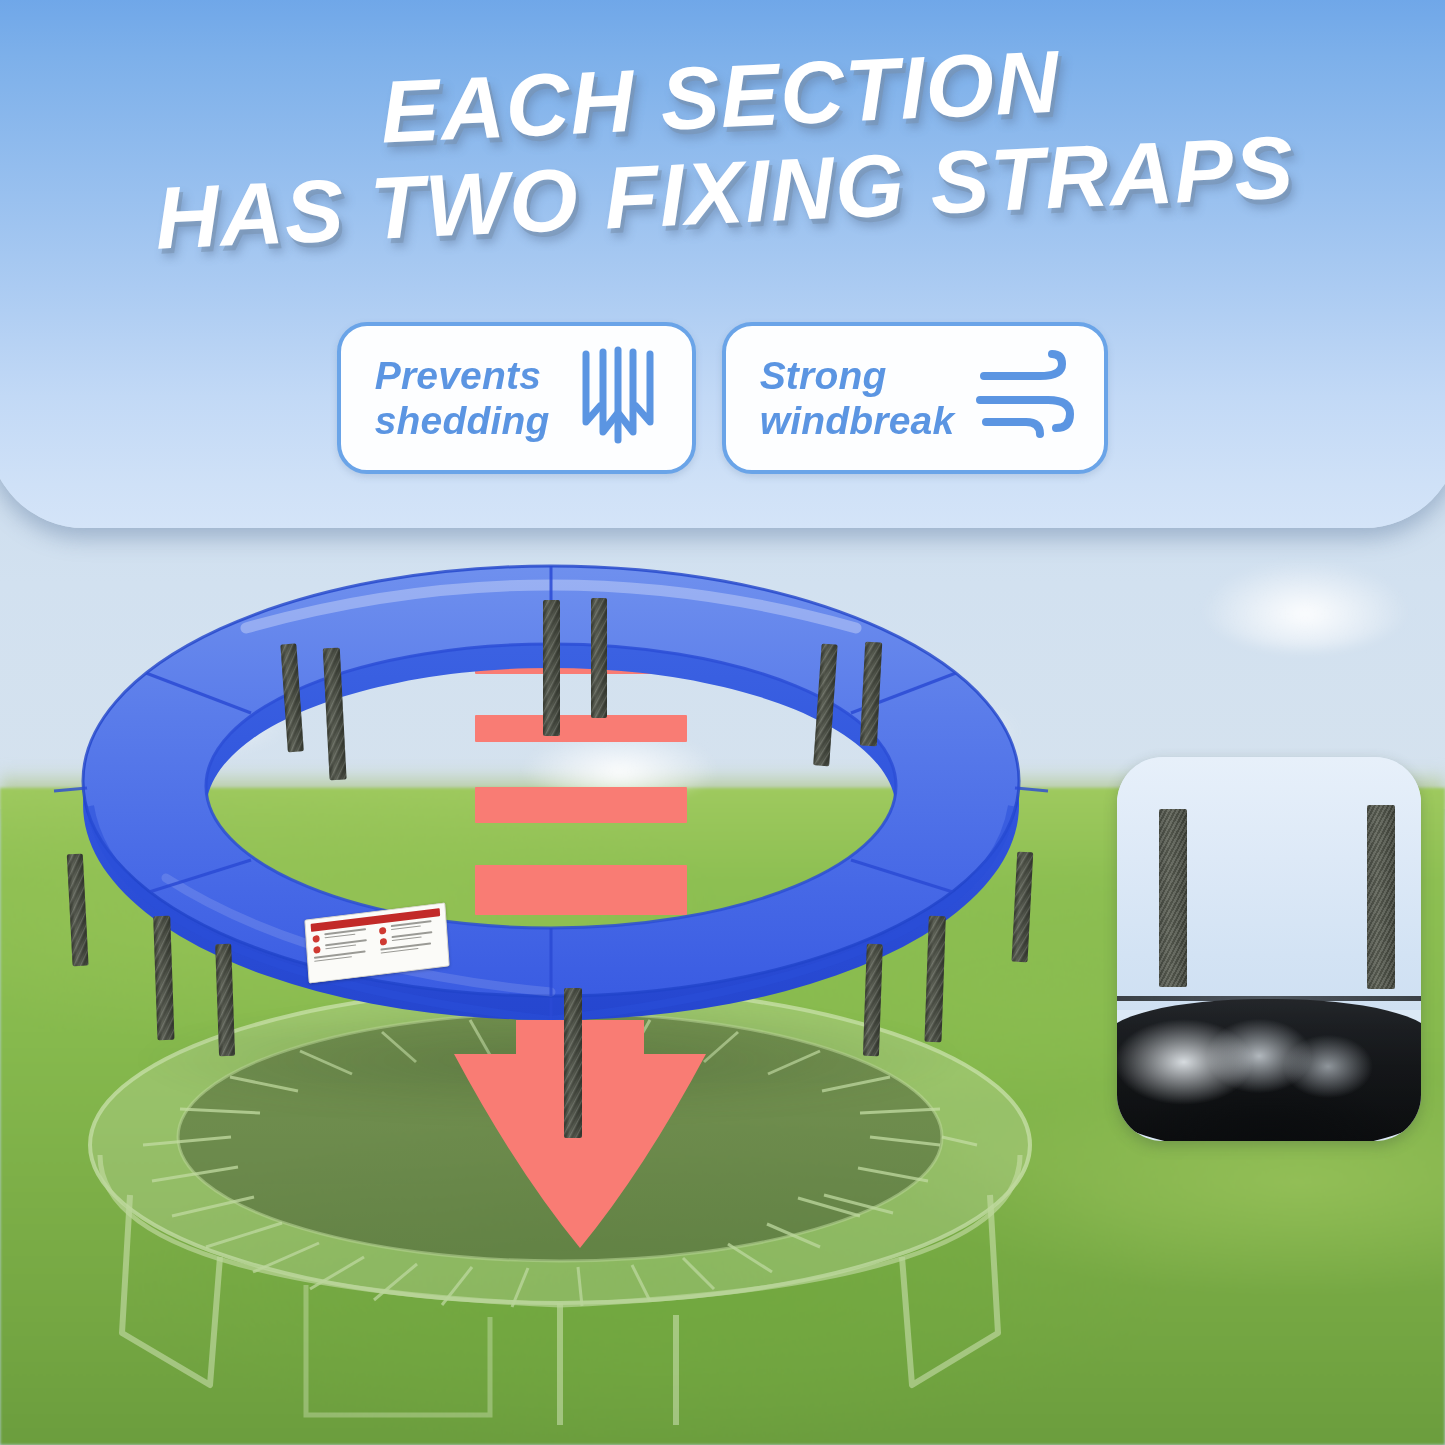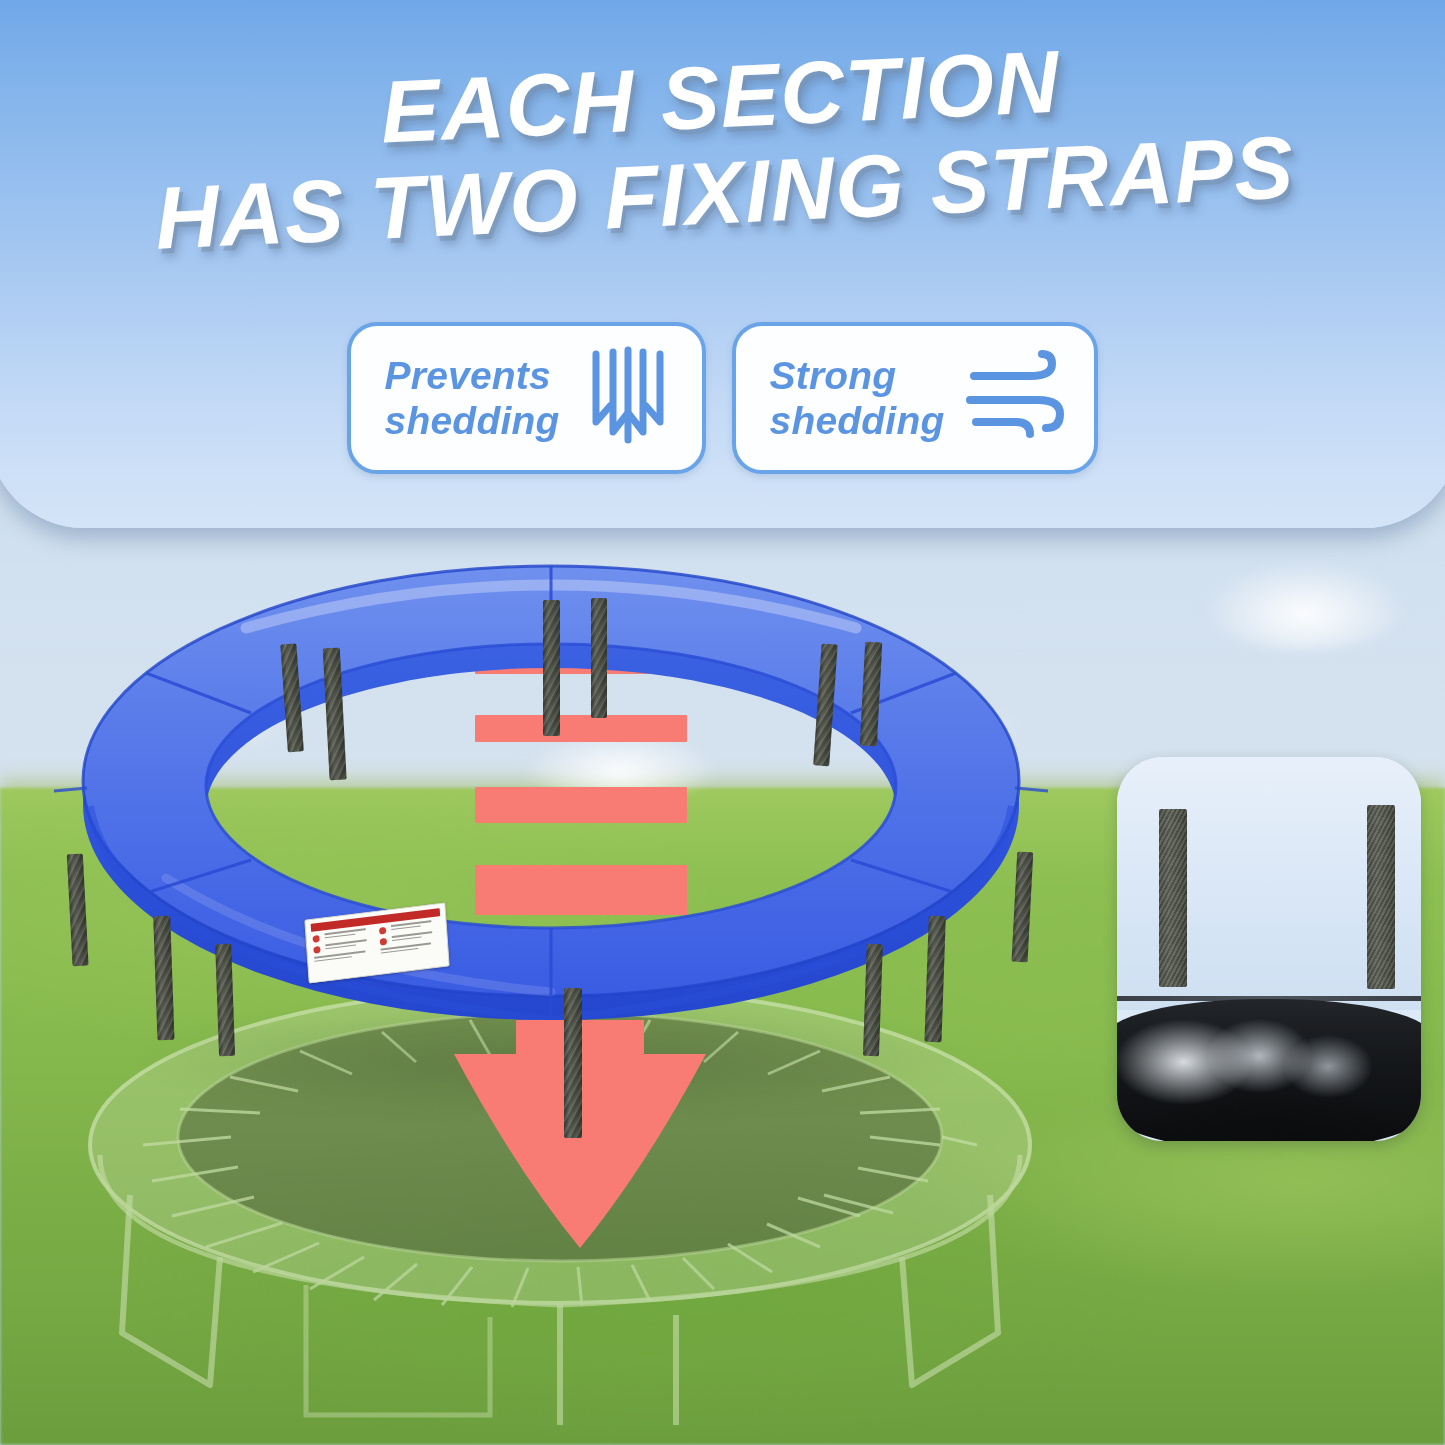--- a/index.html
+++ b/index.html
@@ -481,21 +481,21 @@
             <path d="M48 6 L48 96"></path>
             <path d="M63 8 L63 88 L49 70"></path>
             <path d="M80 10 L80 78 L66 62"></path>
           </g>
         </svg>
       </span>
     </div>
 
     <div class="badge">
       <span class="badge-text">Strong
-shedding</span>
+windbreak</span>
       <span class="badge-icon">
         <svg width="104" height="96" viewBox="0 0 104 96">
           <g fill="none" stroke="#5b95e2" stroke-width="8" stroke-linecap="round" stroke-linejoin="round">
             <path d="M10 28 L66 28 Q88 28 88 16 Q88 6 78 6"></path>
             <path d="M6 52 L74 52 Q96 52 96 66 Q96 80 82 80"></path>
             <path d="M12 74 L52 74 Q66 74 66 86"></path>
           </g>
         </svg>
       </span>
     </div>

